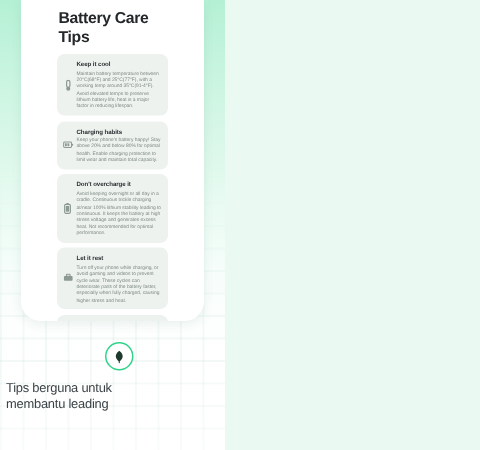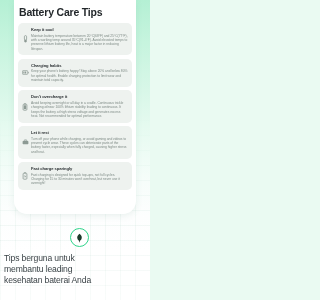--- a/index.html
+++ b/index.html
@@ -51,21 +51,21 @@
     left: 14px;
     top: 0px;
     width: 122px;
     height: 214px;
     background: #ffffff;
     border-bottom-left-radius: 13px;
     border-bottom-right-radius: 13px;
     box-shadow: 0 2px 7px rgba(60,120,95,0.10);
     overflow: hidden;
     box-sizing: border-box;
-    padding: 0 4px;
+    padding: 0 24px;
   }
 
   #page-title {
     margin: 0;
     padding: 6px 0 4px 1px;
     font-size: 10.5px;
     line-height: 13px;
     font-weight: bold;
     color: #23282b;
     letter-spacing: -0.2px;
@@ -219,17 +219,16 @@
       <span>
         <svg width="9" height="10" viewBox="0 0 9 10" fill="none">
           <path d="M4.5 0.8 C6.6 2.4 7.3 4.2 6.5 5.9 C6.0 7.0 5.2 7.6 4.5 8.0 C3.8 7.6 3.0 7.0 2.5 5.9 C1.7 4.2 2.4 2.4 4.5 0.8 Z" fill="#1d3a2c"></path>
           <rect x="4.15" y="6.6" width="0.7" height="2.6" rx="0.3" fill="#1d3a2c"></rect>
         </svg>
       </span>
     </div>
     <p id="footer-text">
       <span>Tips berguna untuk</span><br>
       <span>membantu leading</span><br>
-      <span>kesehatan baterai Anda</span>
     </p>
   </div>
 
 </div>
 
 </body></html>

